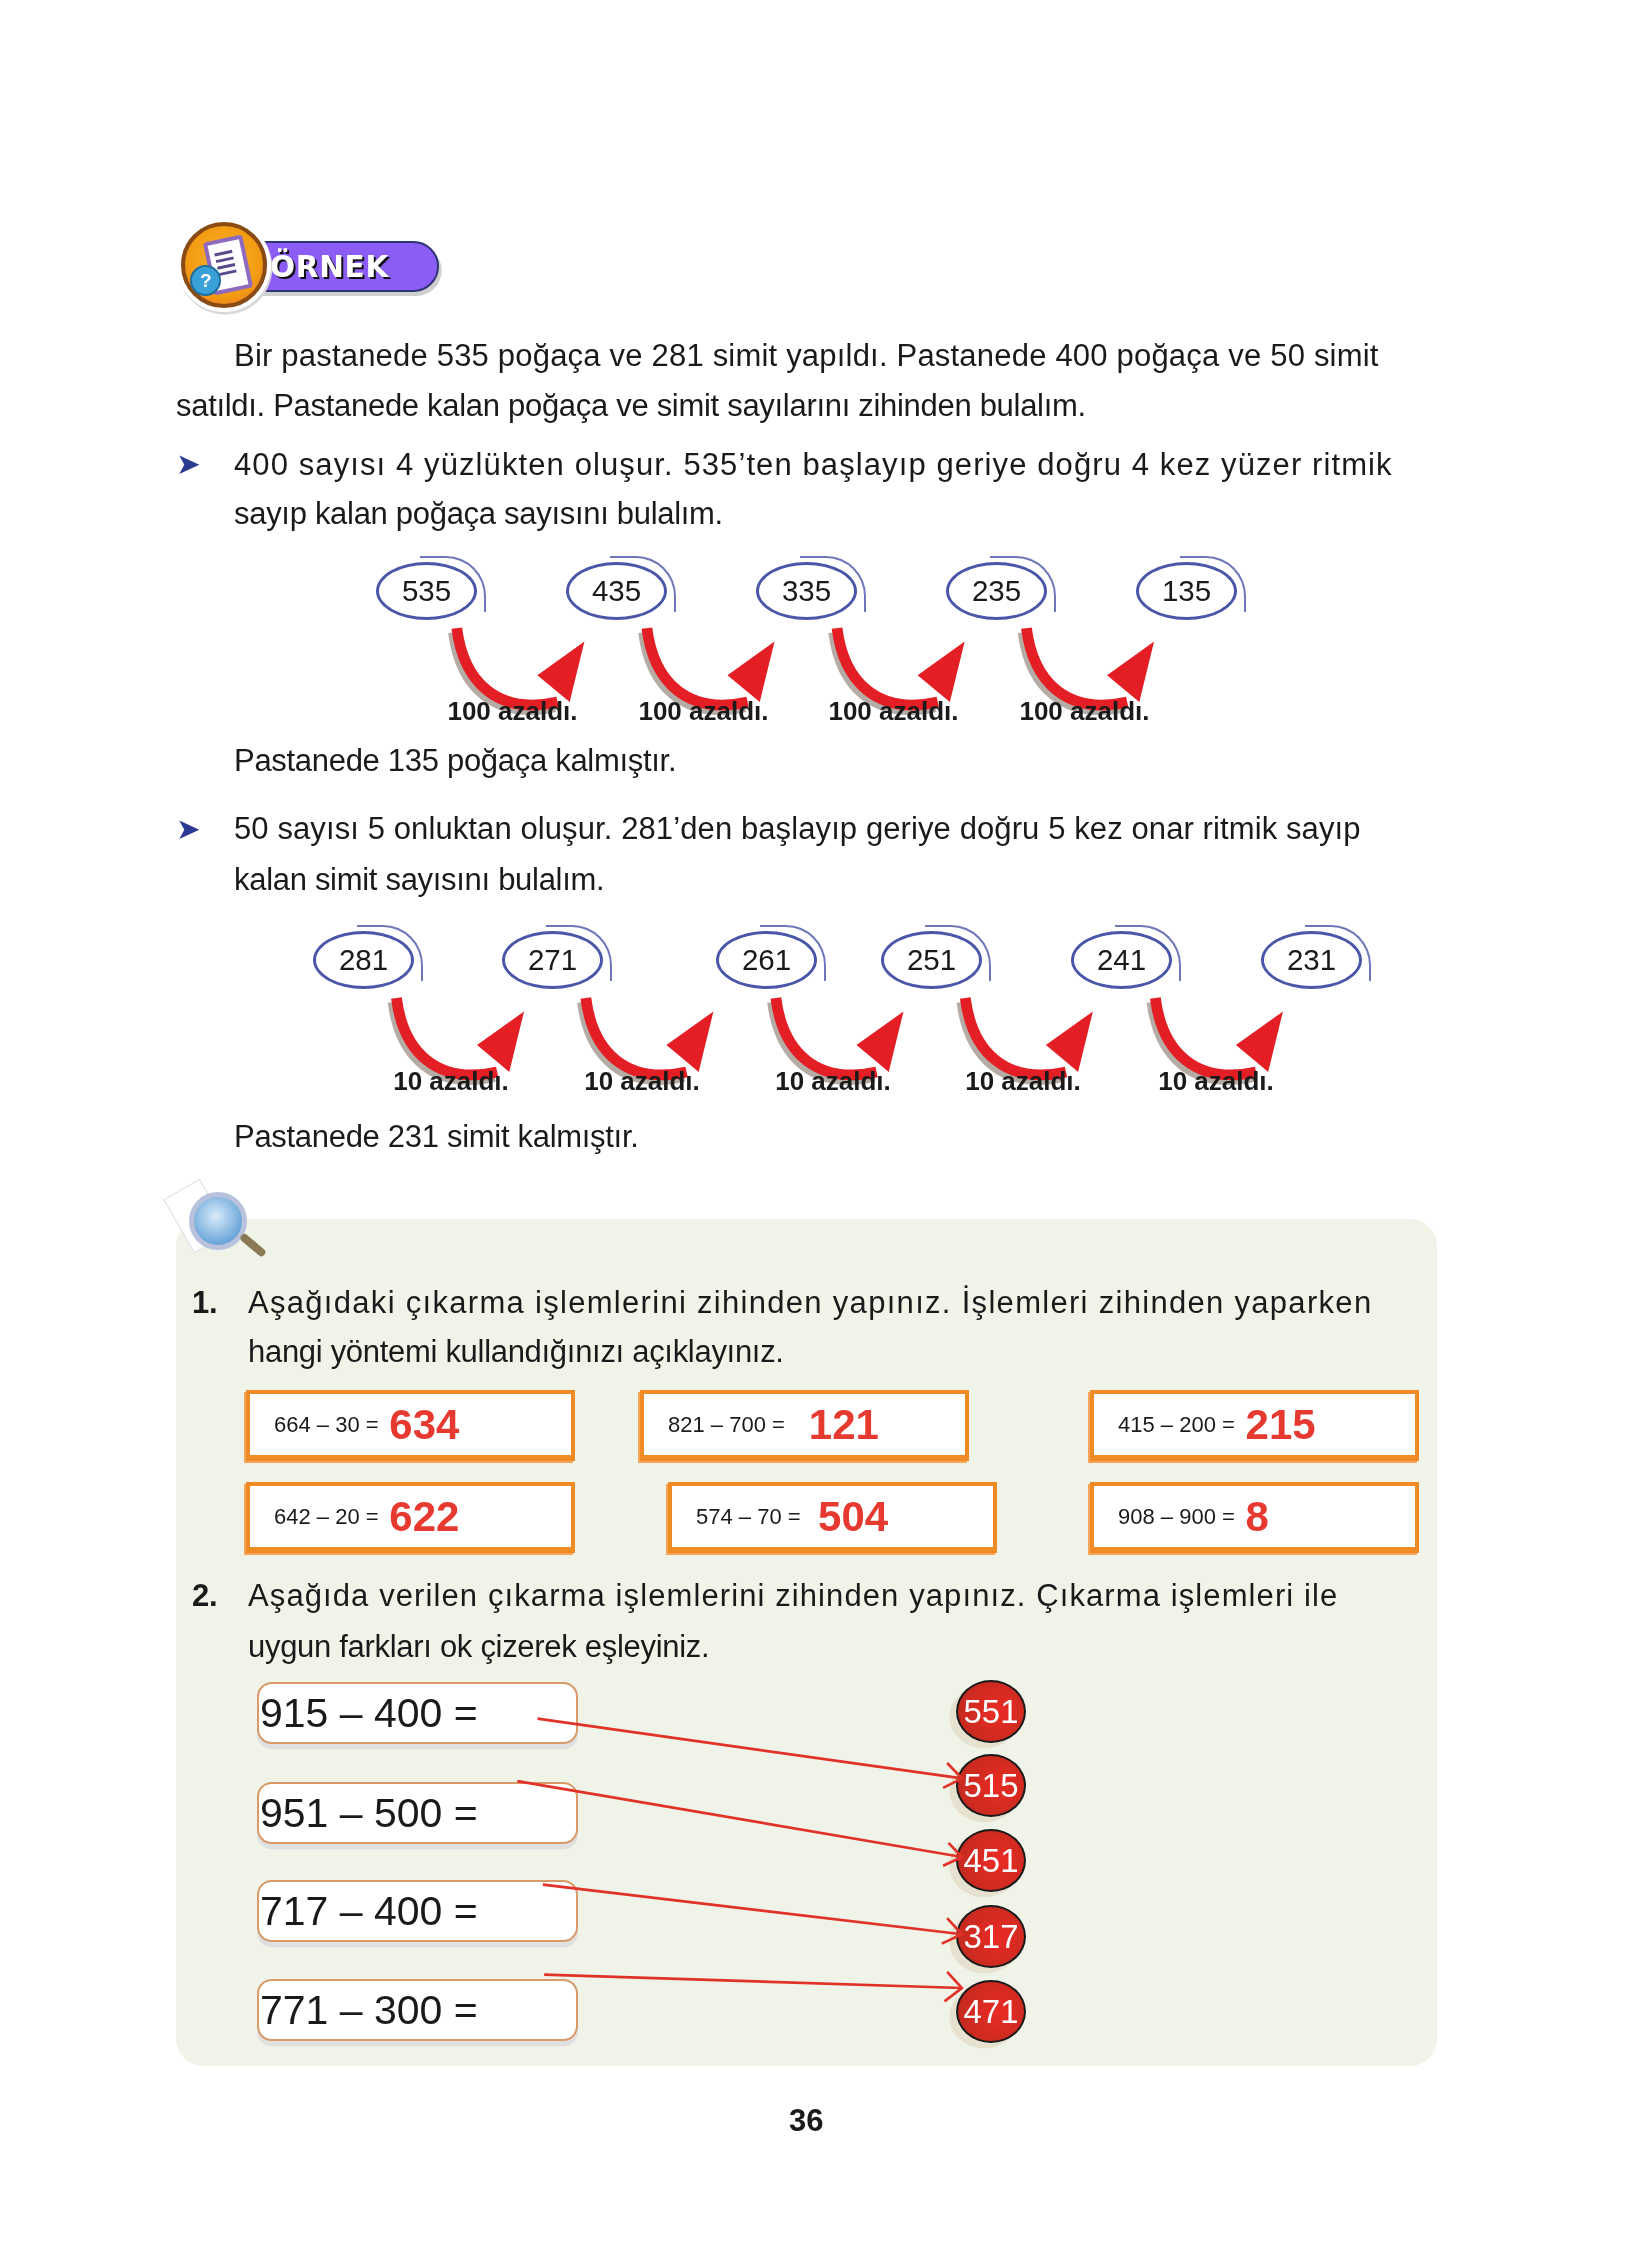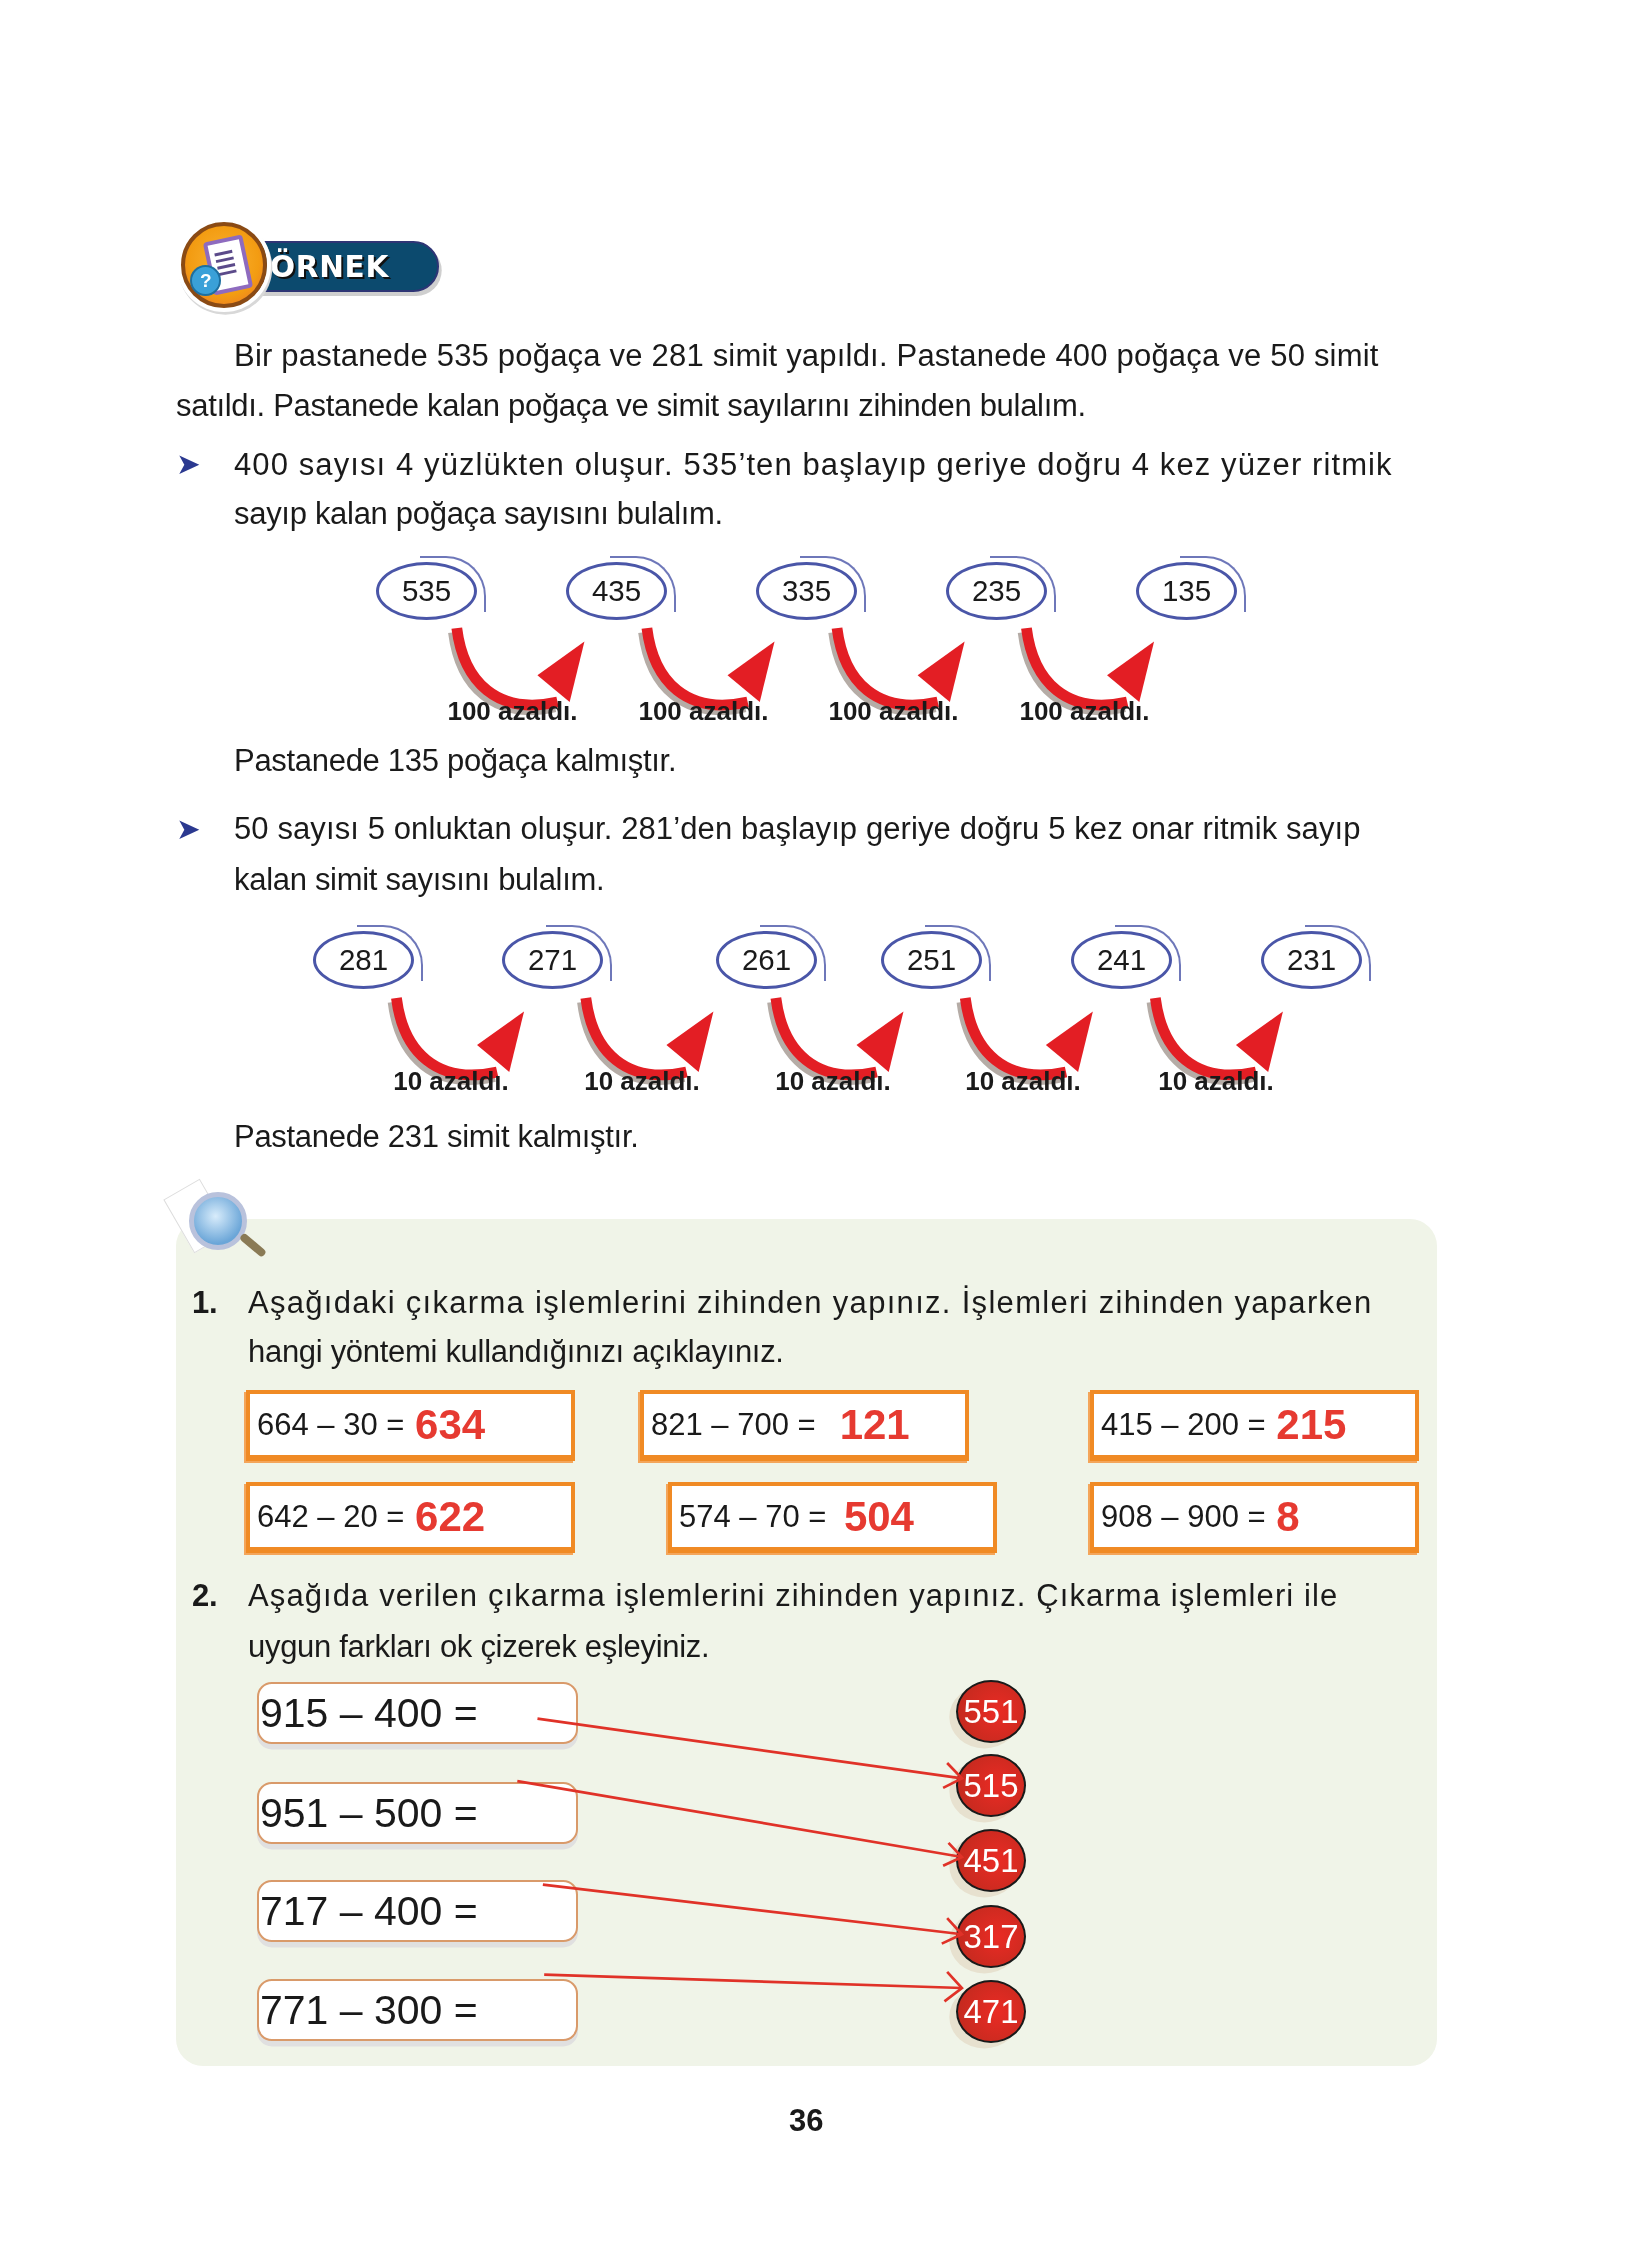--- a/index.html
+++ b/index.html
@@ -4,21 +4,21 @@
 <style>
   html, body { margin:0; padding:0; }
   body { width:1627px; height:2261px; background:#ffffff; position:relative; overflow:hidden;
          font-family:"Liberation Sans", sans-serif; color:#1a1a1a; }
   .abs { position:absolute; }
   .txt { font-size:31px; line-height:1; white-space:nowrap; letter-spacing:-0.3px; }
   .just { white-space:nowrap; display:flex; justify-content:space-between; }
   .arrowhead { color:#2b3990; font-size:29.5px; }
   
   .badge-ornek { left:181px; top:222px; width:262px; height:86px; }
-  .ornek-bar { position:absolute; left:60px; top:19px; width:198px; height:51px; background:#0c4a6e;
+  .ornek-bar { position:absolute; left:60px; top:19px; width:198px; height:51px; background:#8b5cf6;
                border-radius:0 27px 27px 0; box-shadow: 2.7px 4px 0 #cfcfcf; border:2px solid #2e3575; box-sizing:border-box; }
   .ornek-label { position:absolute; left:27px; top:6.7px; font-family:"DejaVu Sans", sans-serif; font-weight:bold;
                  font-size:29.5px; color:#fff; text-shadow:2px 2px 0 #111; letter-spacing:0.7px; }
   .ornek-circle { position:absolute; left:0; top:0; width:86px; height:86px; border-radius:50%;
                   background:radial-gradient(circle at 50% 45%, #f9b233 0%, #f39c12 60%, #f08a1c 75%);
                   border:4.7px solid #8a4a14; box-sizing:border-box; box-shadow:0 0 0 4px #fff, 1.3px 2.7px 0 4px #d8d8d8; }
   .clip { position:absolute; left:23px; top:12px; width:32px; height:46px; background:#fff; border:4px solid #8e6bbf;
           border-radius:4px; transform:rotate(-12deg); }
   .clip::before { content:""; position:absolute; left:5.4px; top:9.4px; width:17.5px; height:2.7px; background:#5b4a8a;
                   box-shadow:0 6.7px 0 #5b4a8a, 0 13.4px 0 #5b4a8a, 0 20px 0 #5b4a8a; }
@@ -39,21 +39,21 @@
             box-shadow:0 4px 0 #a7d98a; }
   .al-label { position:absolute; left:93px; top:19px; font-family:"DejaVu Sans", sans-serif; font-weight:bold; font-size:29.5px;
               color:#fff; text-shadow:2px 2px 0 #2e7d1e; letter-spacing:0.7px; }
   .magnifier { position:absolute; left:13.4px; top:6.7px; width:58px; height:58px; border-radius:50%;
                background:radial-gradient(circle at 45% 40%, #d8ecfb, #6ba6d8 70%); border:5.4px solid #b9c2dc; box-sizing:border-box; }
   .mag-handle { position:absolute; left:62px; top:56px; width:29.5px; height:8px; background:#8a7a55; transform:rotate(40deg); border-radius:4px; }
   .paper { position:absolute; left:0; top:0; width:40px; height:60px; background:#fff; border:1.3px solid #ddd; transform:rotate(-30deg); }
   
   .ans-box { width:329px; height:71px; background:#fff; border:4px solid #f08a24; box-sizing:border-box;
              border-top-width:4.7px; border-bottom-width:6px; box-shadow: -2px 2px 0 #f4a55a; display:flex; align-items:center; }
-  .ans-expr { font-size:31px; margin-left:7px; }
+  .ans-expr { font-size:22px; margin-left:24px; }
   .ans-val { font-size:42px; font-weight:bold; color:#e63a31; margin-left:10.7px; }
   
   .match-box { width:321px; height:62px; background:#fff; border:2.7px solid #d99a6a; border-radius:14.8px; box-sizing:border-box;
                box-shadow: 0 5.4px 0 #e0e0e0; display:flex; align-items:center; }
   .match-expr { font-size:41px; margin-left:1px; }
   .red-dot { width:70px; height:63px; border-radius:50%; background:radial-gradient(circle at 60% 50%, #ea2b24, #c52a1f 80%);
              border:2.7px solid #1a1a1a; box-sizing:border-box; color:#fff; font-size:33px;
              display:flex; align-items:center; justify-content:center; box-shadow:-6.7px 5.4px 0 #e7e1cf; }
   .page-num { font-weight:bold; font-size:31px; }
 </style>

